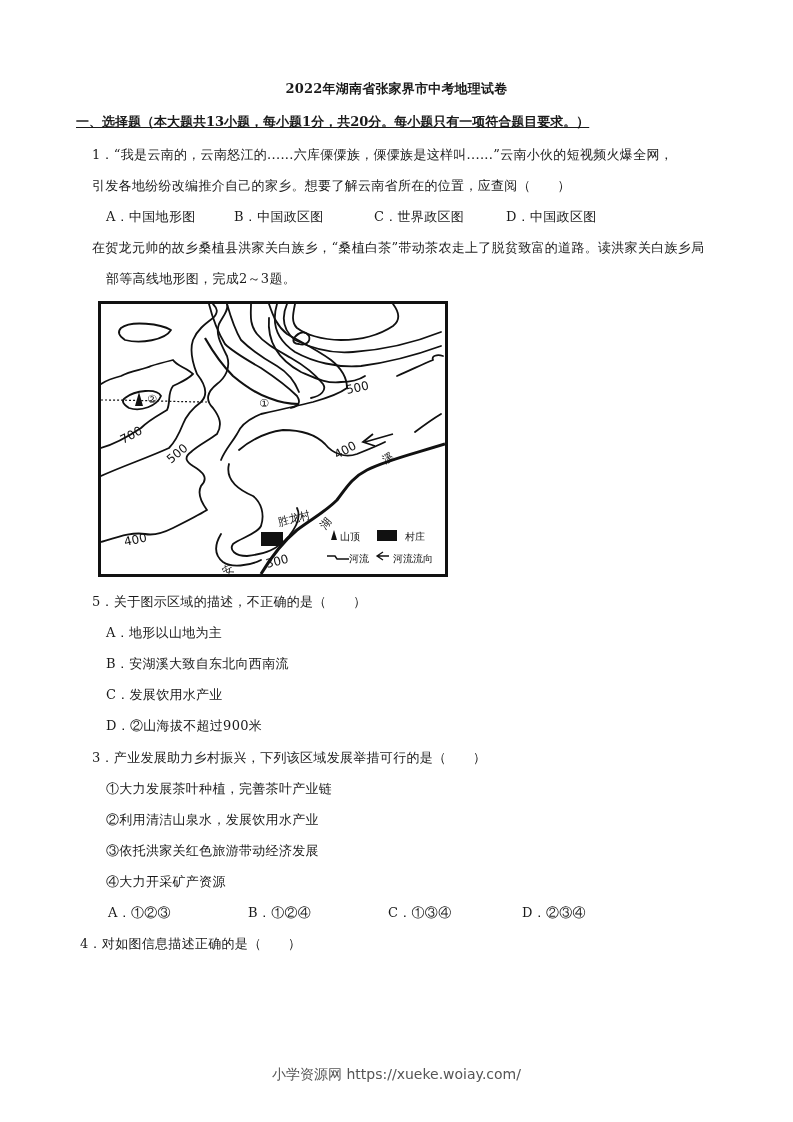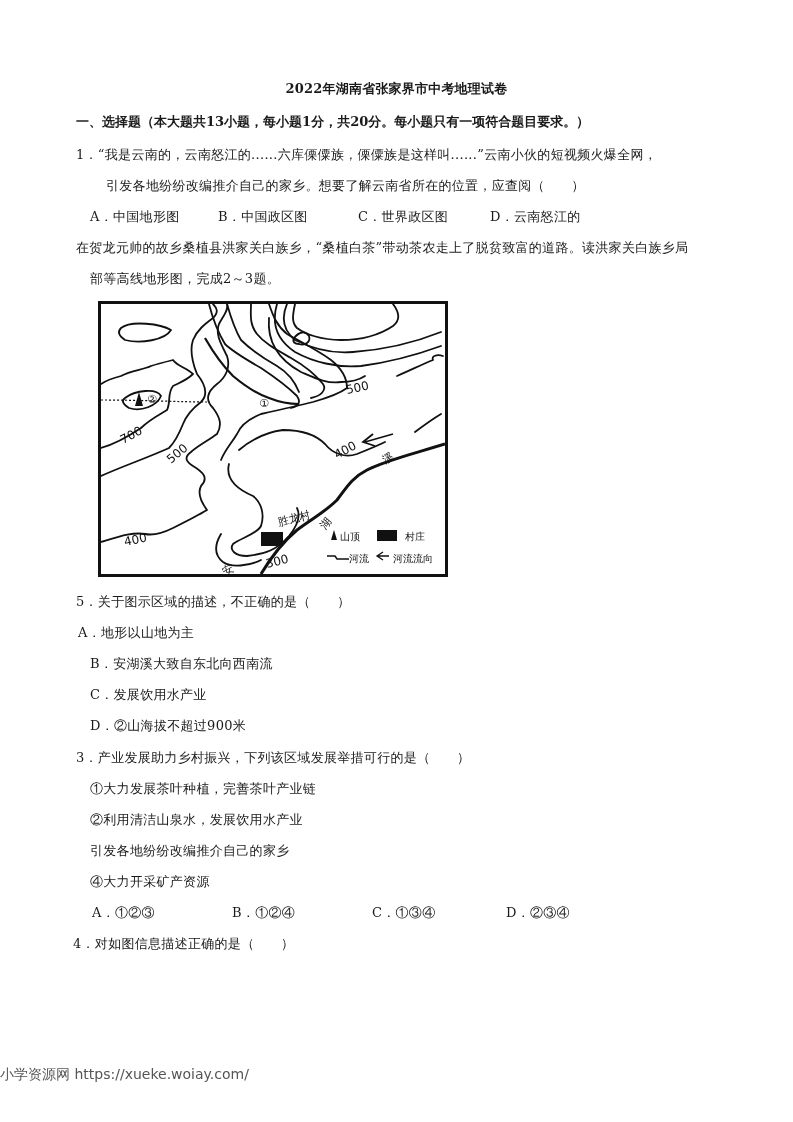--- a/index.html
+++ b/index.html
@@ -7,49 +7,49 @@
     width: 793px; height: 1122px; position: relative; overflow: hidden;
     font-family: "DejaVu Serif", "Liberation Serif", serif;
     color: #1a1a1a;
   }
   .abs { position: absolute; white-space: nowrap; }
   .title {
     left: 0; width: 793px; top: 80px; text-align: center;
     font-size: 13px; font-weight: bold; letter-spacing: 0.2px;
   }
   .section {
-    left: 76px; top: 113px; font-size: 13px; font-weight: bold;
+    left: 76px; top: 113px; font-size: 13px; font-weight: bold; text-decoration: underline;
   }
-  .line { font-size: 13px; letter-spacing: 0.3px; }
+  .line { font-size: 13px; letter-spacing: 0.3px; margin-left: 16px; }
   .opts { display: flex; justify-content: flex-end; }
   .opt { display: inline-block; }
   .map-frame {
     position: absolute; left: 98px; top: 301px; width: 350px; height: 276px;
     border: 3px solid #111; box-sizing: border-box; background: #fff;
   }
   .map-frame svg { position: absolute; left: 0; top: 0; }
   .footer {
-    left: 0; width: 793px; top: 1066px; 
+    left: 0; width: 793px; top: 1066px; text-align: center;
     font-family: "DejaVu Sans", "Liberation Sans", sans-serif;
     font-size: 14px; color: #555;
   }
 </style>
 </head>
 <body>
 
 <div class="abs title">2022年湖南省张家界市中考地理试卷</div>
 <div class="abs section">一、选择题（本大题共13小题，每小题1分，共20分。每小题只有一项符合题目要求。）</div>
 
 <div class="abs line" style="left:76px; top:146px;">1．“我是云南的，云南怒江的......六库傈僳族，傈僳族是这样叫......”云南小伙的短视频火爆全网，</div>
-<div class="abs line" style="left:106px; top:177px;">引发各地纷纷改编推介自己的家乡。想要了解云南省所在的位置，应查阅（　　）</div>
+<div class="abs line" style="left:76px; top:177px;">引发各地纷纷改编推介自己的家乡。想要了解云南省所在的位置，应查阅（　　）</div>
 <div class="abs line opts" style="left:90px; top:208px;">
   <span class="opt" style="width:128px">A．中国地形图</span>
   <span class="opt" style="width:140px">B．中国政区图</span>
   <span class="opt" style="width:132px">C．世界政区图</span>
-  <span class="opt">D．云南怒江的</span>
+  <span class="opt">D．中国政区图</span>
 </div>
 
 <div class="abs line" style="left:76px; top:239px;text-align:center;">在贺龙元帅的故乡桑植县洪家关白族乡，“桑植白茶”带动茶农走上了脱贫致富的道路。读洪家关白族乡局</div>
 <div class="abs line" style="left:90px; top:270px;text-align:center;">部等高线地形图，完成2～3题。</div>
 
 <div class="map-frame">
   <svg width="344" height="270" viewBox="0 0 344 270">
     <g fill="none" stroke="#111" stroke-width="1.8" stroke-linecap="round" stroke-linejoin="round">
 
       <path d="M20,24 C30,16 60,20 70,26 C64,36 40,40 24,36 C18,32 16,28 20,24 Z"></path>
@@ -115,32 +115,32 @@
       <text x="304" y="236">村庄</text>
       <path d="M226,252 L234,252 L236,255 L248,255" fill="none" stroke="#111" stroke-width="1.5"></path>
       <text x="248" y="258">河流</text>
       <path d="M288,252 L276,252 M282,248 L276,252 L282,256" fill="none" stroke="#111" stroke-width="1.3"></path>
       <text x="292" y="258">河流流向</text>
     </g>
   </svg>
 </div>
 
 <div class="abs line" style="left:76px; top:593px;">5．关于图示区域的描述，不正确的是（　　）</div>
-<div class="abs line" style="left:78px; top:624px;">A．地形以山地为主</div>
+<div class="abs line" style="left:90px; top:624px;">A．地形以山地为主</div>
 <div class="abs line" style="left:90px; top:655px;">B．安湖溪大致自东北向西南流</div>
 <div class="abs line" style="left:90px; top:686px;">C．发展饮用水产业</div>
 <div class="abs line" style="left:90px; top:717px;">D．②山海拔不超过900米</div>
 
 <div class="abs line" style="left:76px; top:749px;">3．产业发展助力乡村振兴，下列该区域发展举措可行的是（　　）</div>
 <div class="abs line" style="left:90px; top:780px;">①大力发展茶叶种植，完善茶叶产业链</div>
 <div class="abs line" style="left:90px; top:811px;">②利用清洁山泉水，发展饮用水产业</div>
-<div class="abs line" style="left:90px; top:842px;">引发各地纷纷改编推介自己的家乡</div>
+<div class="abs line" style="left:90px; top:842px;">③依托洪家关红色旅游带动经济发展</div>
 <div class="abs line" style="left:90px; top:873px;">④大力开采矿产资源</div>
 <div class="abs line opts" style="left:92px; top:904px;">
   <span class="opt" style="width:140px">A．①②③</span>
   <span class="opt" style="width:140px">B．①②④</span>
   <span class="opt" style="width:134px">C．①③④</span>
   <span class="opt">D．②③④</span>
 </div>
 
-<div class="abs line" style="left:73px; top:935px;">4．对如图信息描述正确的是（　　）</div>
+<div class="abs line" style="left:64px; top:935px;">4．对如图信息描述正确的是（　　）</div>
 
 <div class="abs footer">小学资源网 https://xueke.woiay.com/</div>
 
 </body></html>

